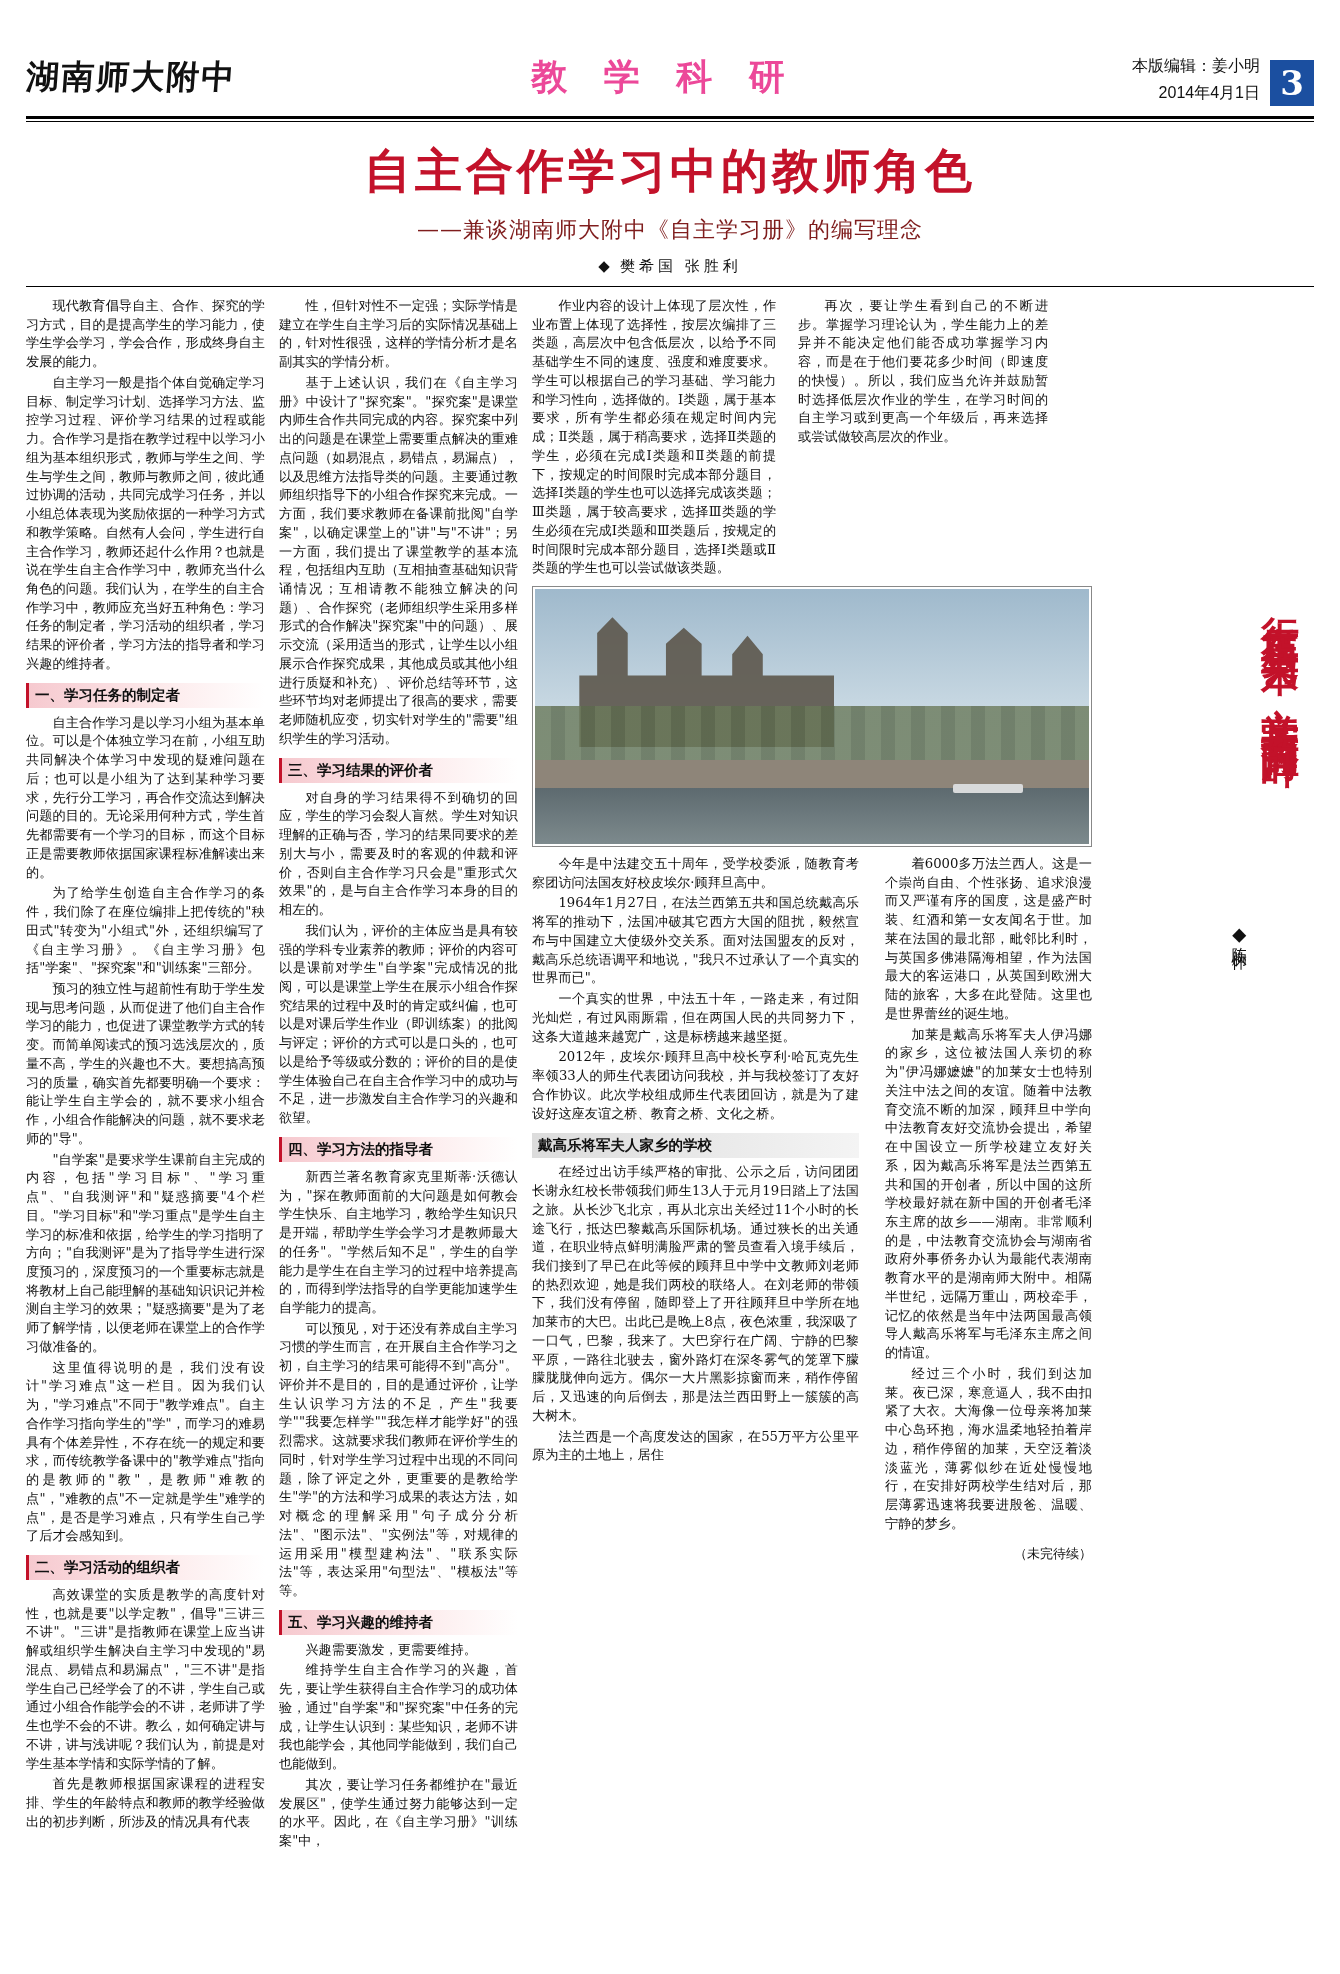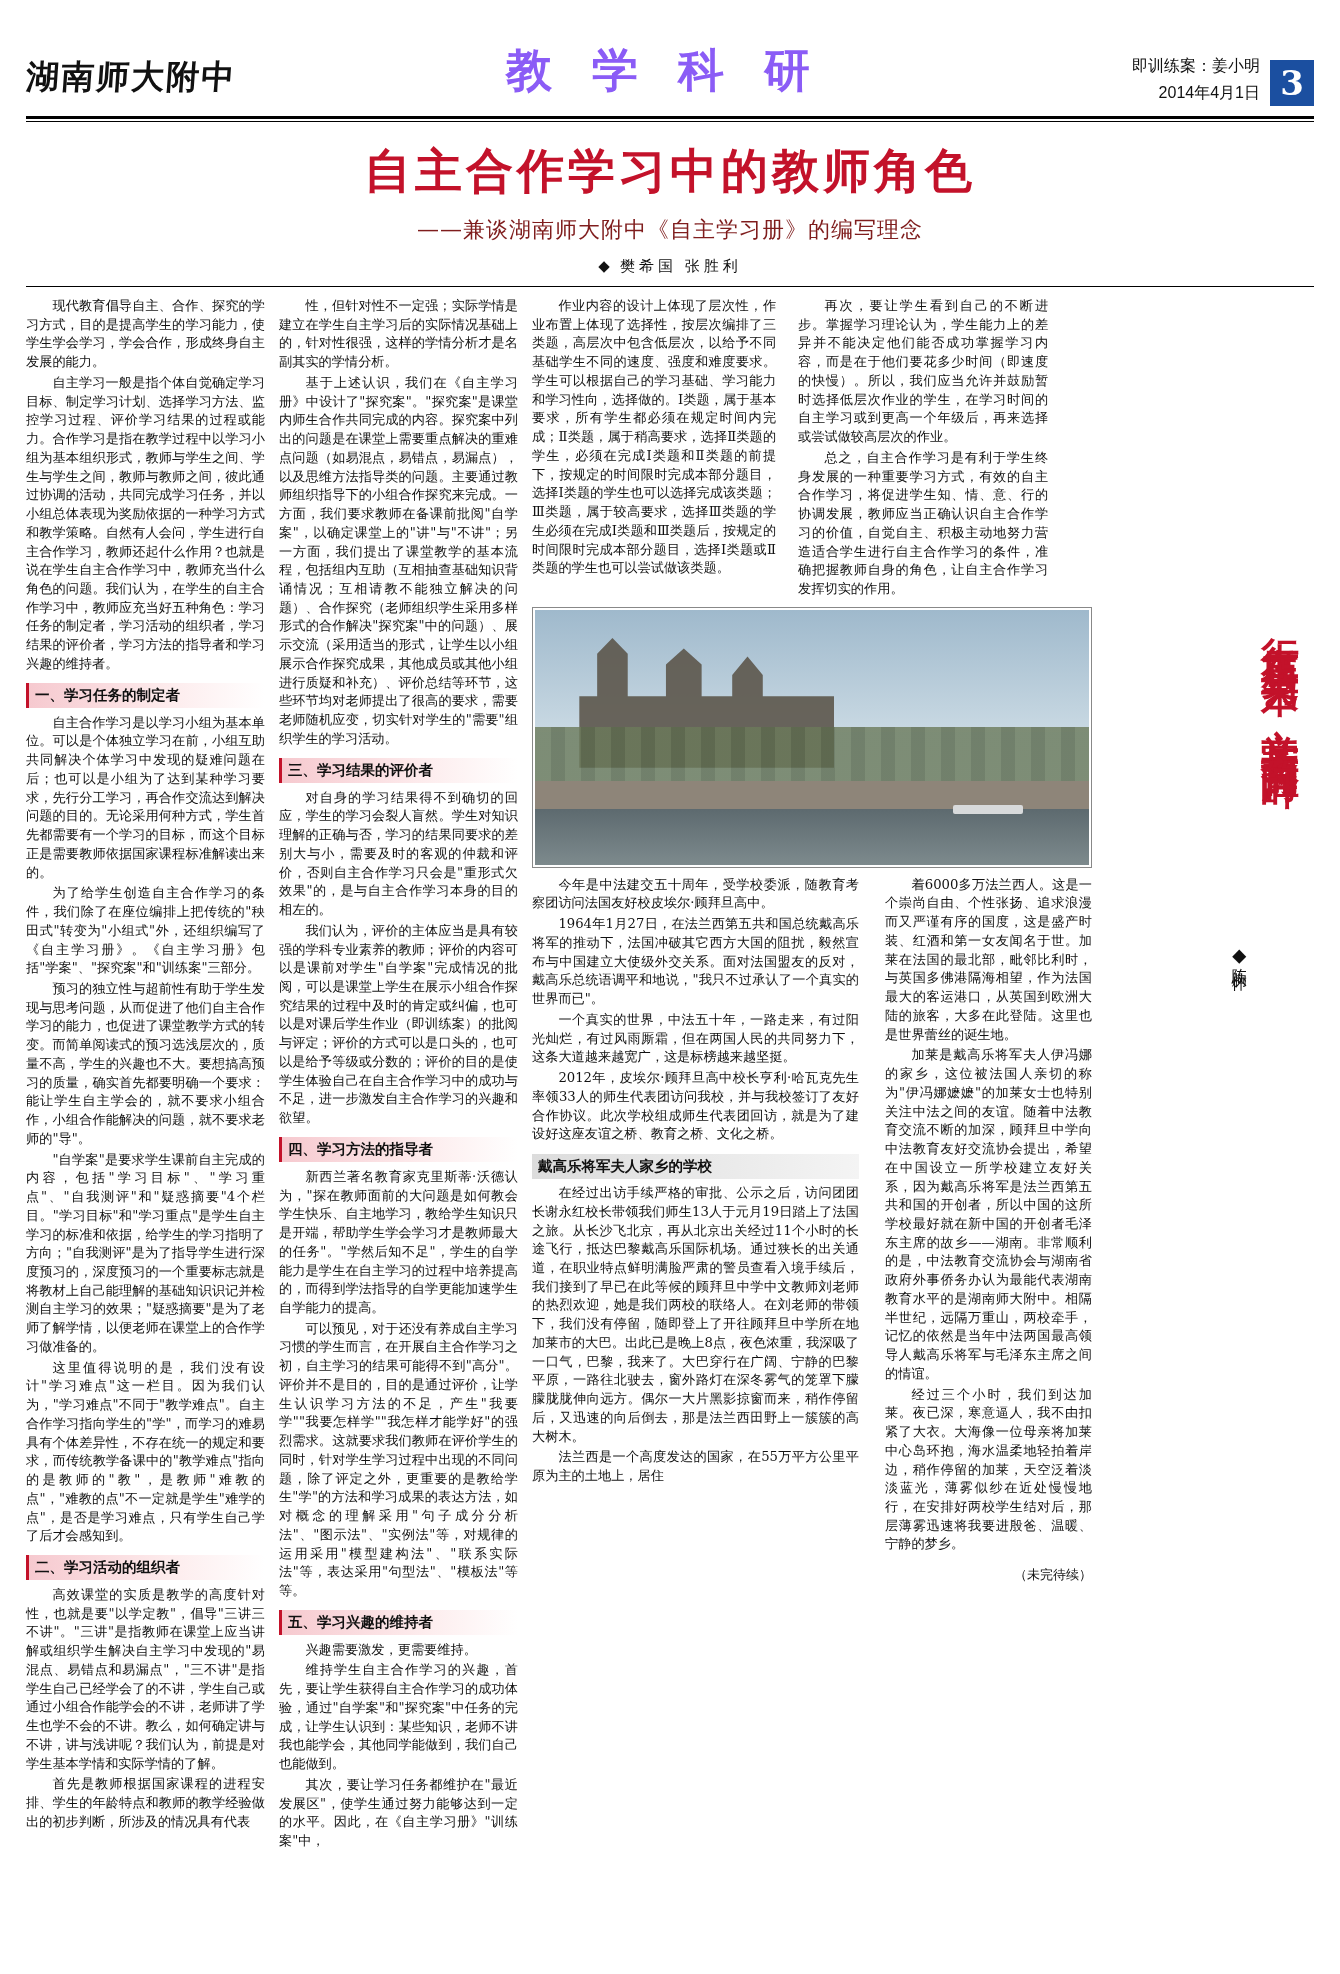--- a/index.html
+++ b/index.html
@@ -3,21 +3,21 @@
 <meta charset="utf-8">
 <style>
   html,body{margin:0;padding:0;background:#fff;}
   body{width:1340px;height:1974px;font-family:"Liberation Serif", serif;color:#111;}
   .page{position:relative;width:1340px;height:1974px;box-sizing:border-box;padding:22px 26px 10px 26px;}
 
   
   .masthead{display:flex;align-items:flex-end;justify-content:space-between;height:88px;}
   .school-logo{font-family:"DejaVu Serif",serif;font-weight:700;font-size:33px;letter-spacing:2px;color:#111;padding-bottom:10px;
     transform:skewX(-4deg);}
-  .section-title{font-family:"DejaVu Serif",serif;font-weight:700;font-size:46px;letter-spacing:12px;color:#8b5cf6;padding-bottom:8px;margin-left:-40px;}
+  .section-title{font-family:"DejaVu Serif",serif;font-weight:700;font-size:36px;letter-spacing:12px;color:#ec4899;padding-bottom:8px;margin-left:-40px;}
   .masthead-right{display:flex;align-items:flex-end;gap:10px;padding-bottom:4px;}
   .mh-lines{text-align:right;font-size:16px;line-height:1.7;font-family:"Liberation Sans",sans-serif;}
   .page-num{width:44px;height:46px;background:#1b4fa0;color:#fff;font-size:34px;font-weight:700;display:flex;align-items:center;justify-content:center;font-family:"DejaVu Serif",serif;}
   .rule-thick{border-top:3px solid #000;margin-top:6px;}
   .rule-thin{border-top:1px solid #000;margin-top:2px;}
 
   
   .headline{text-align:center;margin-top:18px;}
   .headline h1{margin:0;font-family:"DejaVu Serif",serif;font-size:47px;font-weight:700;color:#c3122a;letter-spacing:4px;}
   .subhead{margin-top:12px;font-family:"DejaVu Serif",serif;font-size:22px;letter-spacing:1px;color:#7f1d1d;}
@@ -56,21 +56,21 @@
 </head>
 <body>
 
 <div class="page">
 
   <div class="masthead">
     <div class="school-logo">湖南师大附中</div>
     <div class="section-title">教 学 科 研</div>
     <div class="masthead-right">
       <div class="mh-lines">
-        <div>即训练案：姜小明</div>
+        <div>本版编辑：姜小明</div>
         <div>2014年4月1日</div>
       </div>
       <div class="page-num">3</div>
     </div>
   </div>
   <div class="rule-thick"></div>
   <div class="rule-thin"></div>
 
   <div class="headline">
     <h1>自主合作学习中的教师角色</h1>
@@ -114,21 +114,20 @@
 
     <div style="width:782px;">
 
       <div style="display:flex;gap:22px;">
         <div class="col">
           <p class="tx">作业内容的设计上体现了层次性，作业布置上体现了选择性，按层次编排了三类题，高层次中包含低层次，以给予不同基础学生不同的速度、强度和难度要求。学生可以根据自己的学习基础、学习能力和学习性向，选择做的。Ⅰ类题，属于基本要求，所有学生都必须在规定时间内完成；Ⅱ类题，属于稍高要求，选择Ⅱ类题的学生，必须在完成Ⅰ类题和Ⅱ类题的前提下，按规定的时间限时完成本部分题目，选择Ⅰ类题的学生也可以选择完成该类题；Ⅲ类题，属于较高要求，选择Ⅲ类题的学生必须在完成Ⅰ类题和Ⅲ类题后，按规定的时间限时完成本部分题目，选择Ⅰ类题或Ⅱ类题的学生也可以尝试做该类题。</p>
         </div>
         <div style="width:520px;display:flex;gap:14px;">
           <div class="col c4">
             <p class="tx">再次，要让学生看到自己的不断进步。掌握学习理论认为，学生能力上的差异并不能决定他们能否成功掌握学习内容，而是在于他们要花多少时间（即速度的快慢）。所以，我们应当允许并鼓励暂时选择低层次作业的学生，在学习时间的自主学习或到更高一个年级后，再来选择或尝试做较高层次的作业。</p>
-            <p class="tx">总之，自主合作学习是有利于学生终身发展的一种重要学习方式，有效的自主合作学习，将促进学生知、情、意、行的协调发展，教师应当正确认识自主合作学习的价值，自觉自主、积极主动地努力营造适合学生进行自主合作学习的条件，准确把握教师自身的角色，让自主合作学习发挥切实的作用。</p>
           </div>
           <div class="col c5"></div>
         </div>
       </div>
 
       <div class="feature" style="margin-top:6px;">
         <div style="display:flex;gap:14px;">
           <div style="width:560px;">
             <div class="photo-wrap">
               <div class="photo">

